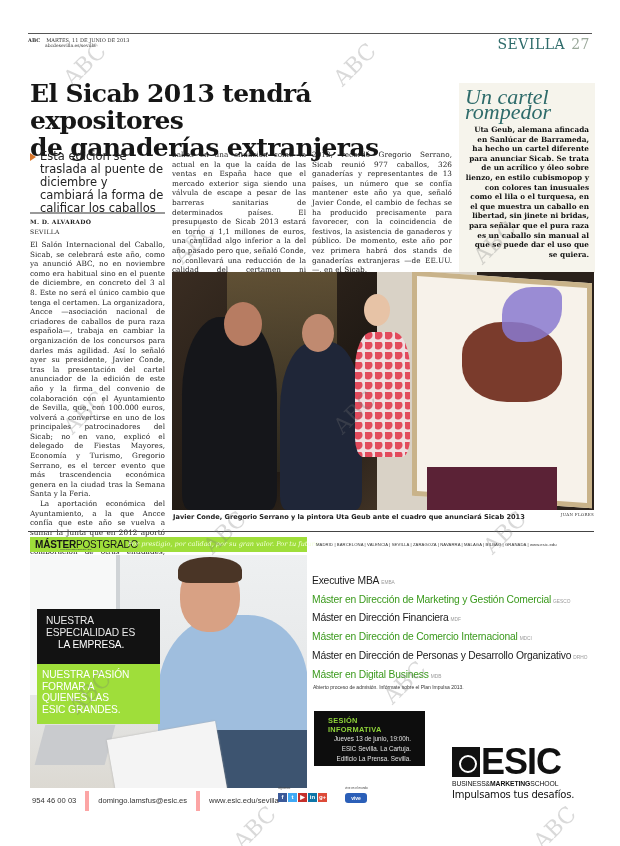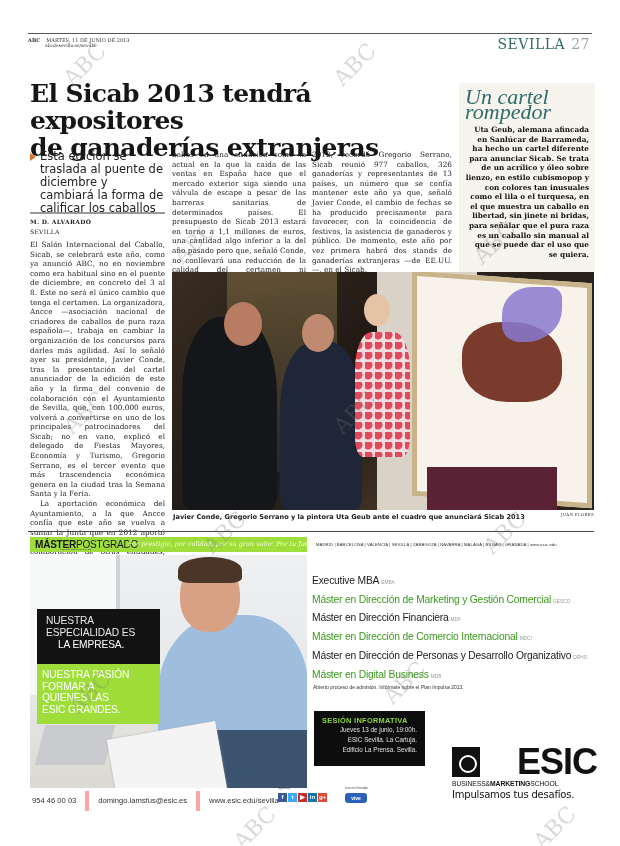--- a/index.html
+++ b/index.html
@@ -76,38 +76,38 @@
   .blk-black .em { color: #fff; font-weight: normal; margin-left: 12px; }
   .blk-green { position: absolute; left: 37px; top: 664px; width: 123px; height: 60px; background: #9fde3a; padding: 5px 5px; font-family: "Liberation Sans", sans-serif; color: #ffffff; font-size: 10.2px; line-height: 11.5px; letter-spacing: -0.1px; }
 
   .programs { position: absolute; left: 312px; top: 573px; font-family: "Liberation Sans", sans-serif; }
   .programs .pr { font-size: 10.3px; line-height: 16.7px; white-space: nowrap; letter-spacing: -0.2px; }
   .programs .pr.black { color: #1b1b1b; }
   .programs .pr.green { color: #3b9a1d; }
   .programs .code { font-size: 4.8px; color: #9a9a9a; margin-left: 2px; letter-spacing: 0; }
   .admision { position: absolute; left: 313px; top: 684px; font-family: "Liberation Sans", sans-serif; font-size: 5px; color: #333; }
 
-  .session { position: absolute; left: 314px; top: 711px; width: 111px; height: 55px; background: #0d0d0d; padding: 5px 8px; font-family: "Liberation Sans", sans-serif; text-align: right; }
+  .session { position: absolute; left: 314px; top: 711px; width: 111px; height: 55px; background: #0d0d0d; padding: 5px 14px; font-family: "Liberation Sans", sans-serif; text-align: right; }
   .session .sh { color: #8fd43a; font-weight: bold; font-size: 7.4px; letter-spacing: 0.3px; text-align: left; }
   .session .sl { color: #e0e0e0; font-size: 6.3px; line-height: 10px; }
 
   .contact { position: absolute; left: 32px; top: 790px; width: 370px; height: 22px; font-family: "Liberation Sans", sans-serif; font-size: 7.6px; color: #333; display: flex; align-items: center; }
   .contact span { padding: 0 9px; border-right: 4px solid #fca5a5; line-height: 20px; }
   .contact span:first-child { padding-left: 0; }
   .contact span:last-child { border-right: none; }
   .social { position: absolute; left: 278px; top: 786px; font-family: "Liberation Sans", sans-serif; }
   .social .lbl { font-size: 3px; color: #444; }
   .social .icons { display: flex; gap: 1px; margin-top: 3px; }
   .social .ic { width: 9px; height: 9px; font-size: 6px; line-height: 9px; text-align: center; color: #fff; font-weight: bold; }
   .vive { position: absolute; left: 345px; top: 786px; font-family: "Liberation Sans", sans-serif; }
   .vive .lbl { font-size: 3px; color: #444; }
   .vive .logo { margin-top: 3px; width: 22px; height: 10px; border-radius: 3px; background: #2b5fb8; color: #fff; font-size: 5px; text-align: center; line-height: 10px; font-weight: bold; }
 
   .esic { position: absolute; left: 452px; top: 747px; }
-  .esic .mark { display: flex; align-items: center; gap: 36px; }
+  .esic .mark { display: flex; align-items: center; }
   .esic .seal { width: 28px; height: 30px; background: #111; position: relative; }
   .esic .seal::after { content: ""; position: absolute; left: 7px; top: 8px; width: 14px; height: 14px; border-radius: 50%; border: 2px solid #fff; }
   .esic .word { font-family: "Liberation Sans", sans-serif; font-weight: bold; font-size: 36px; line-height: 30px; letter-spacing: -1px; color: #111; margin-left: 1px; }
   .esic .bms { margin-top: 3px; font-family: "Liberation Sans", sans-serif; font-size: 6.8px; color: #111; letter-spacing: -0.1px; }
   .esic .bms b { font-weight: bold; }
   .esic .tag { margin-top: 2px; font-family: "DejaVu Sans", sans-serif; font-size: 10px; color: #111; letter-spacing: -0.2px; }
 
   
   .wm { position: absolute; font-family: "DejaVu Serif", serif; font-size: 22px; color: rgba(120,120,120,0.28); transform: rotate(-45deg); pointer-events: none; }
 </style>

